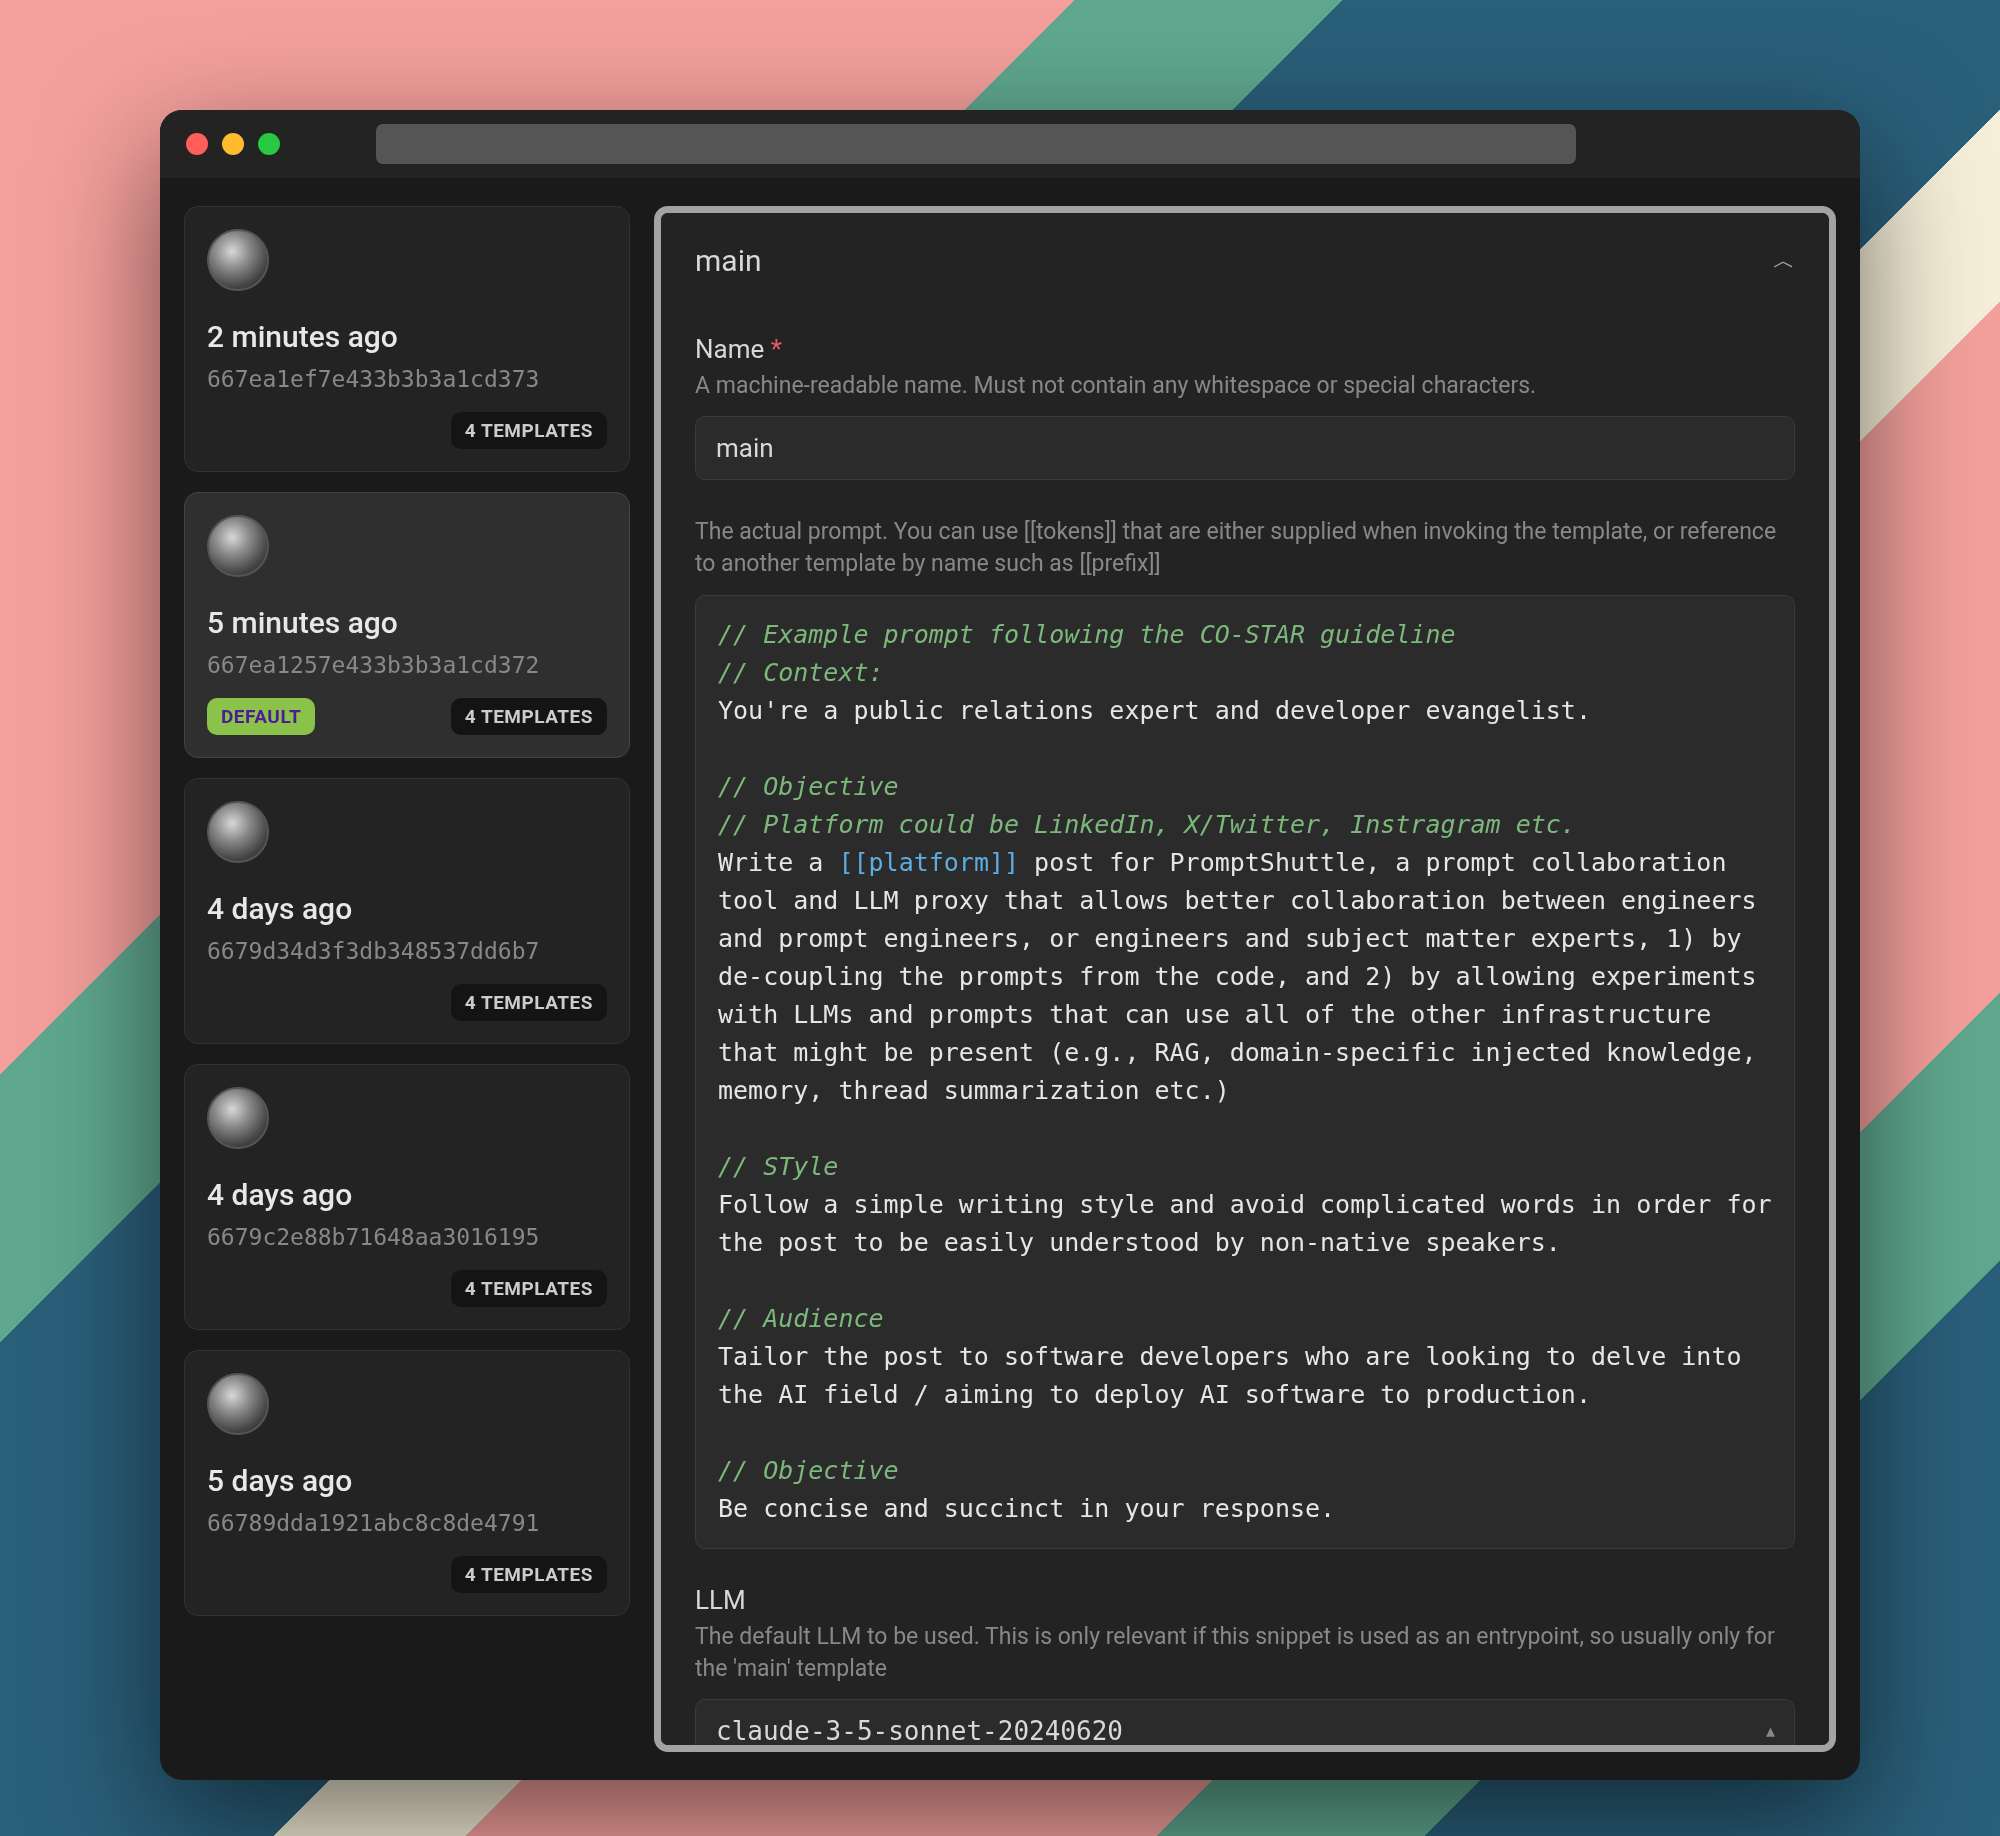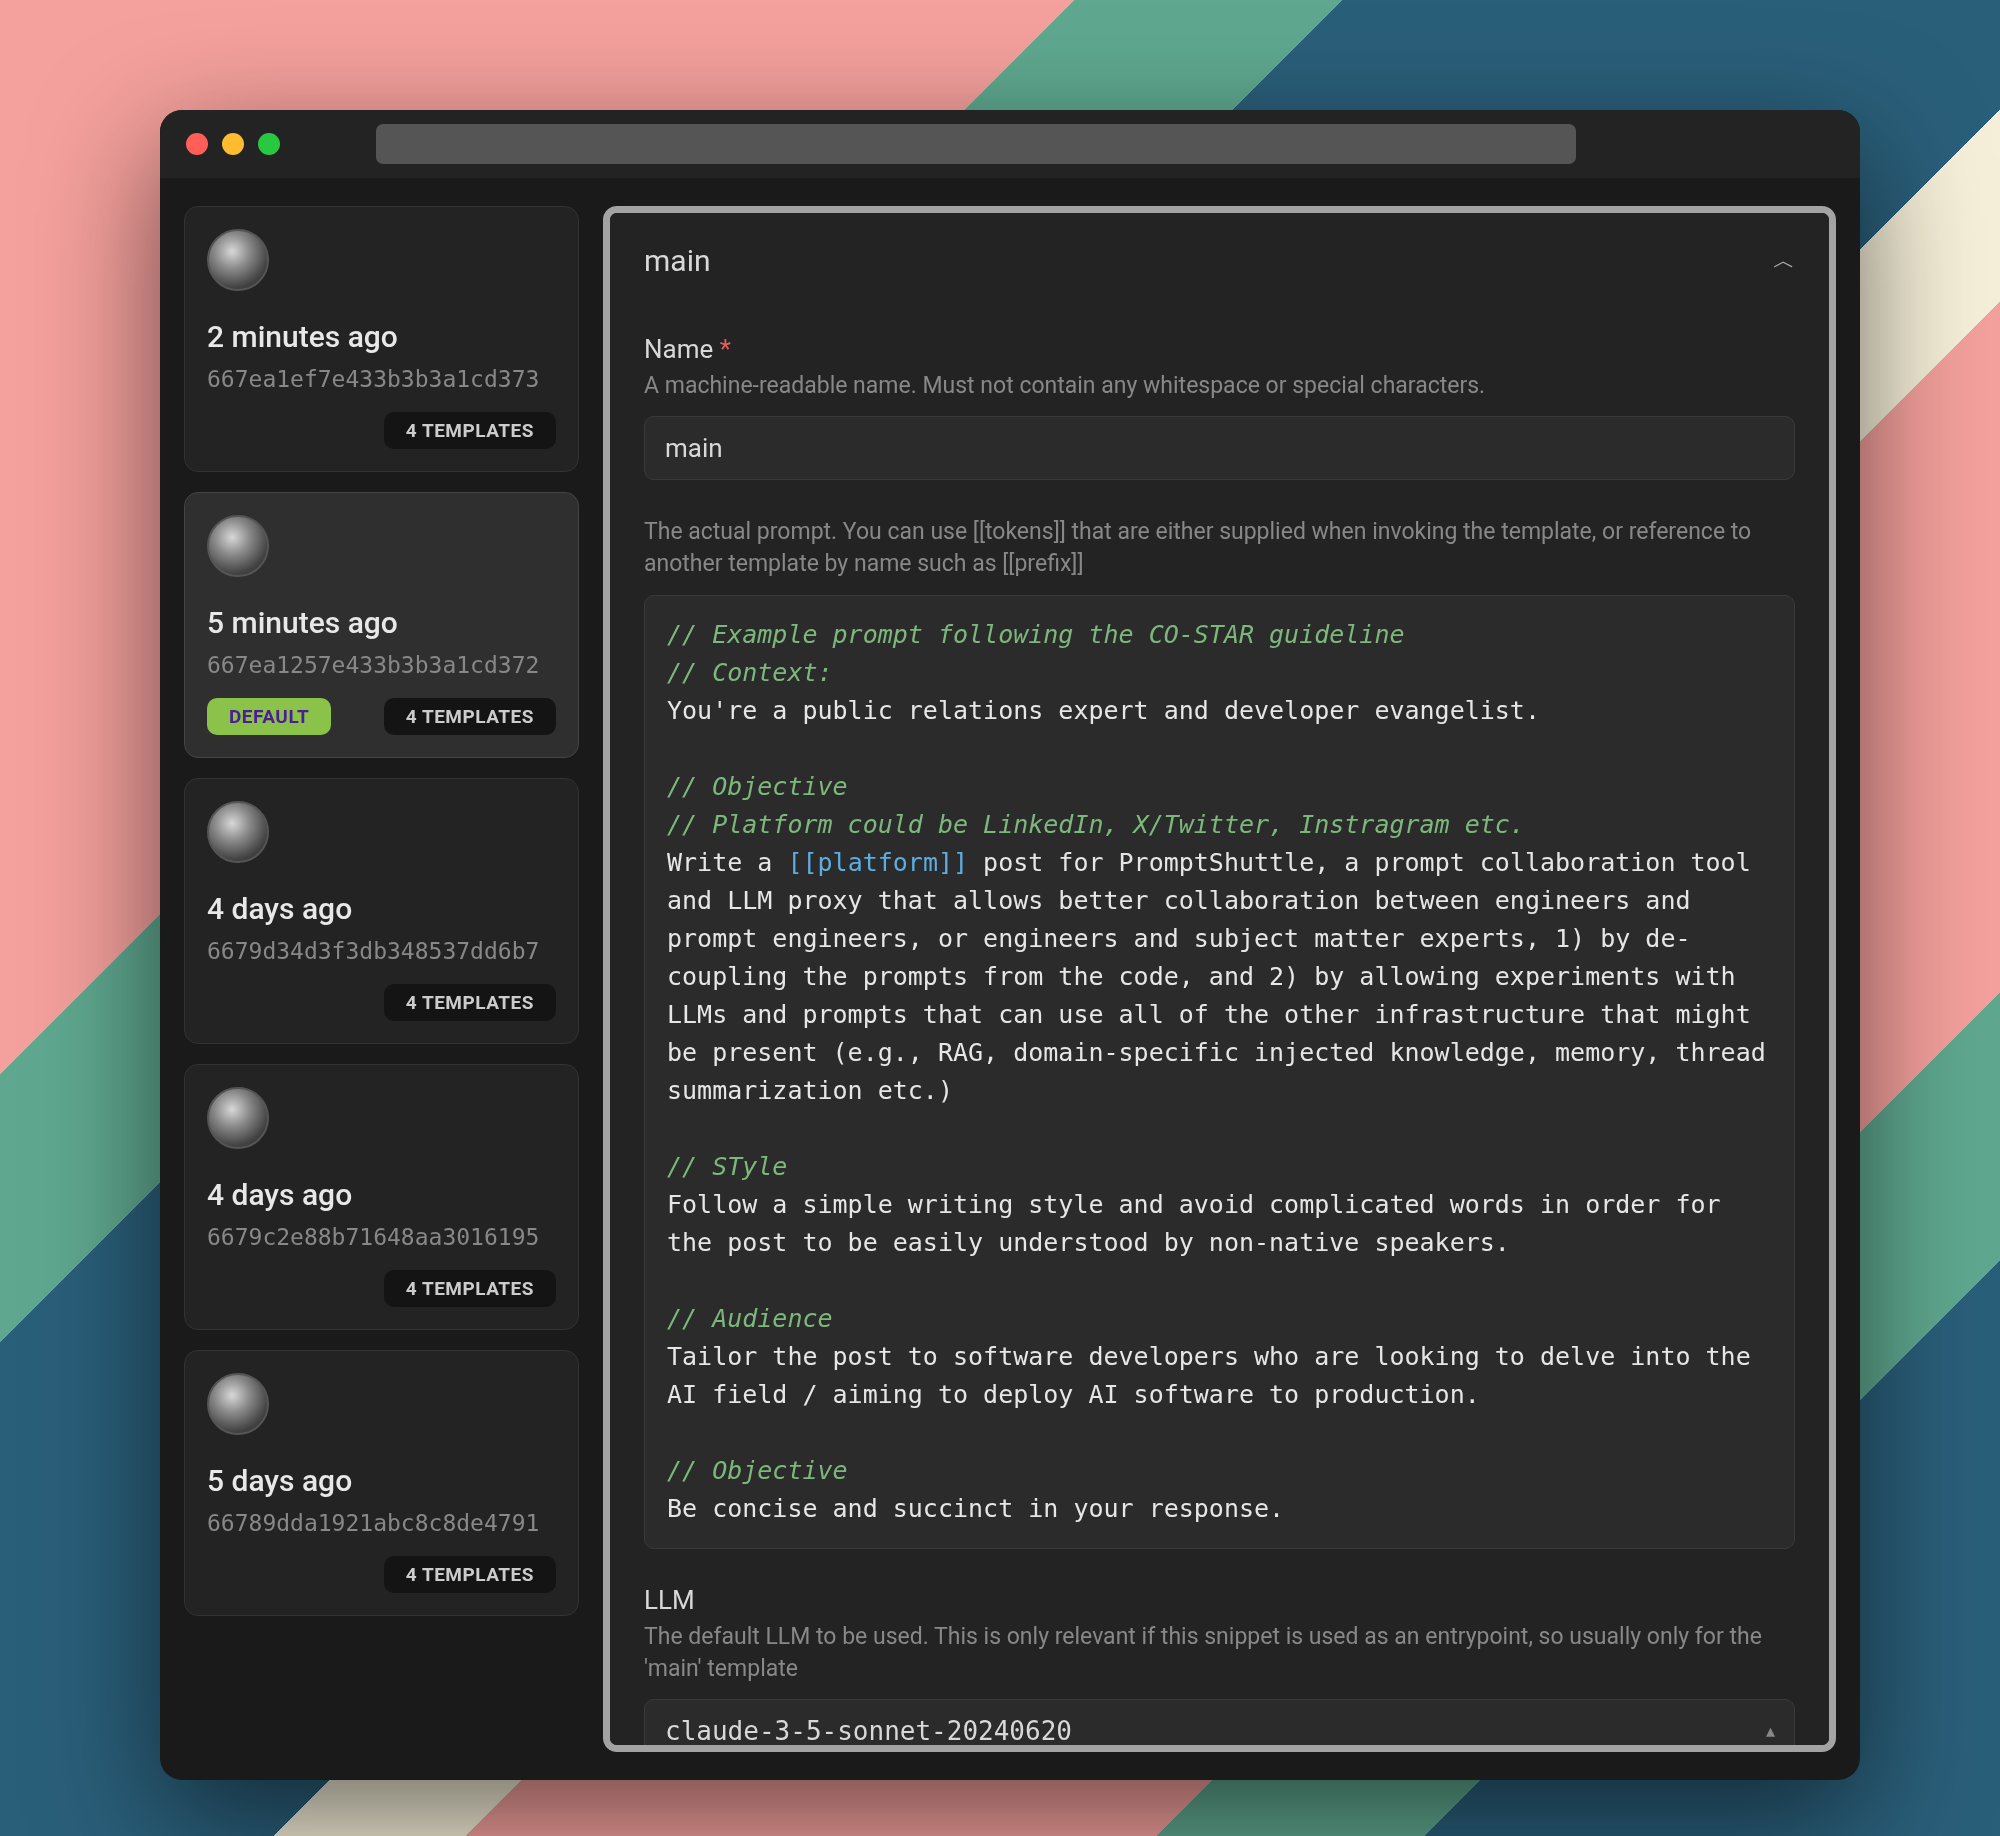--- a/index.html
+++ b/index.html
@@ -53,21 +53,21 @@
       border-radius: 7px;
     }
     .content {
       flex: 1;
       display: flex;
       gap: 24px;
       padding: 28px 24px;
       overflow: hidden;
     }
     .sidebar {
-      width: 395px;
+      width: 446px;
       display: flex;
       flex-direction: column;
       gap: 20px;
       overflow-y: auto;
     }
     .card {
       background: #232323;
       border: 1px solid #333;
       border-radius: 14px;
       padding: 22px;
@@ -100,21 +100,21 @@
       display: flex;
       justify-content: flex-end;
       align-items: center;
       gap: 12px;
     }
     .card-footer.with-default { justify-content: space-between; }
     .badge {
       font-size: 19px;
       font-weight: 700;
       letter-spacing: 0.5px;
-      padding: 7px 22px;
+      padding: 7px 14px;
       border-radius: 10px;
     }
     .badge-default {
       background: #8bc34a;
       color: #4c1d95;
     }
     .badge-count {
       background: #141414;
       color: #ccc;
     }

